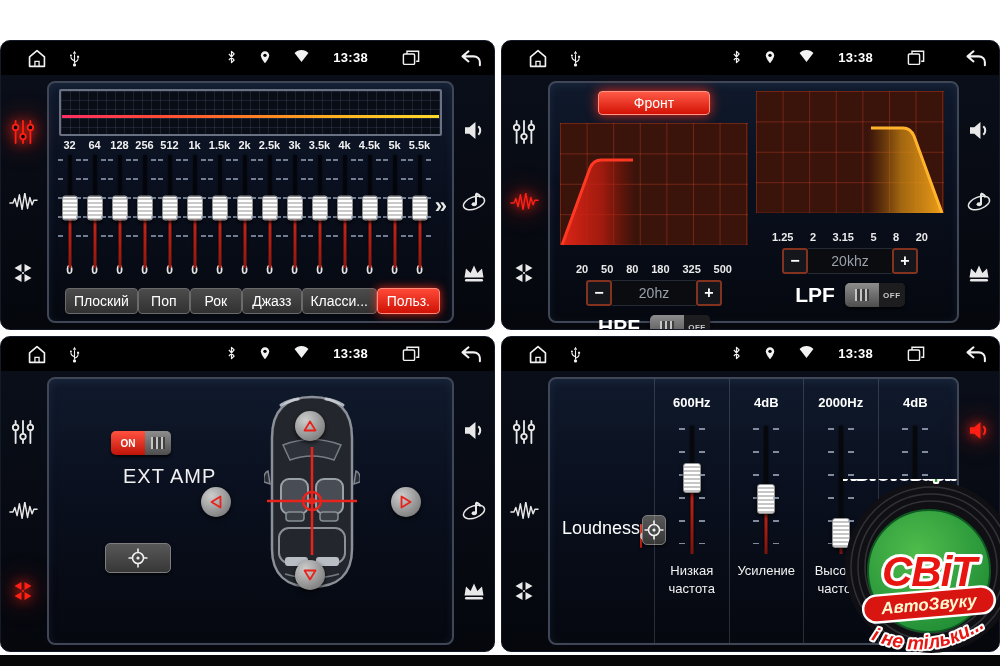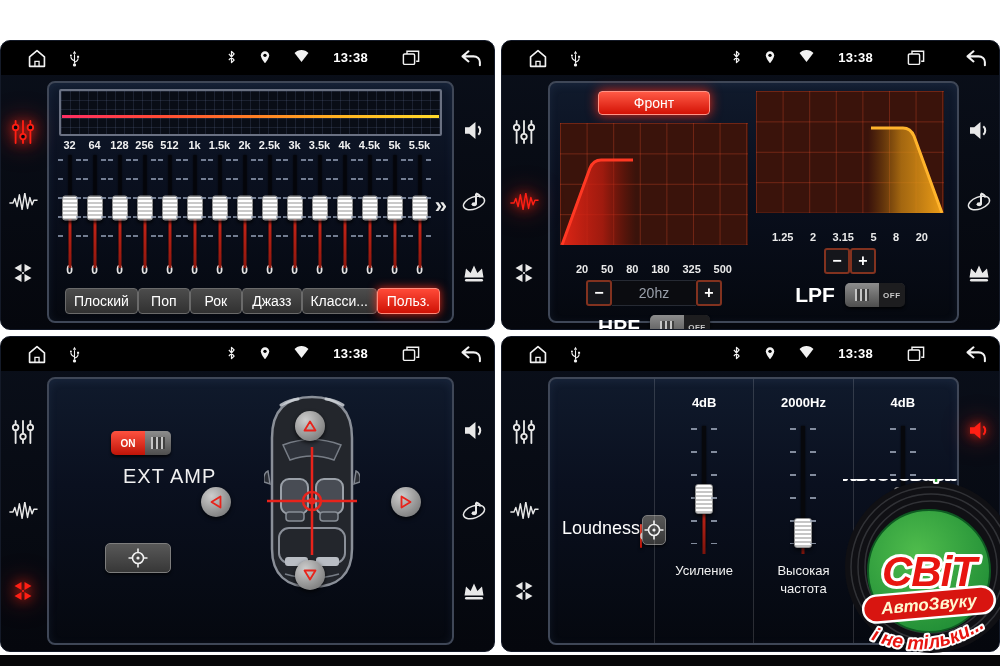--- a/index.html
+++ b/index.html
@@ -499,20 +499,21 @@
       <div class="xo-ticks">
           <span>1.25</span>
           <span>2</span>
           <span>3.15</span>
           <span>5</span>
           <span>8</span>
           <span>20</span>
         </div>
       <div class="stepper">
         <button class="step-btn">−</button>
+        <div class="step-value">20khz</div>
         <button class="step-btn">+</button>
       </div>
       <div class="xo-filter">
         <span class="xo-name">LPF</span>
         <span class="toggle off">
             <span class="tg-grip">
               <span class="grips"></span>
             </span>
             <span class="tg-label">OFF</span>
           </span>
@@ -780,20 +781,32 @@
         </span>
       <button class="target-btn" id="loud-target">
           <svg width="22" height="22" viewBox="0 0 22 22" stroke="currentColor" fill="none" stroke-width="1.6">
             <circle cx="11" cy="11" r="5.5"></circle>
             <path d="M11 1.5 V5 M11 17 V20.5 M1.5 11 H5 M17 11 H20.5"></path>
             <circle cx="11" cy="11" r="1.6" fill="currentColor" stroke="none"></circle>
           </svg>
         </button>
     </div>
     <div class="loud-cols">
+        <div class="loud-col" style="--pos: 43%;">
+        <div class="loud-top">600Hz</div>
+        <div class="loud-slider">
+          <i class="l-track"></i>
+            <i class="l-track-red"></i>
+            <i class="l-handle"></i>
+        </div>
+        <div class="loud-bottom">
+          <div>Низкая</div>
+          <div>частота</div>
+        </div>
+      </div>
         <div class="loud-col" style="--pos: 60%;">
         <div class="loud-top">4dB</div>
         <div class="loud-slider">
           <i class="l-track"></i>
             <i class="l-track-red"></i>
             <i class="l-handle"></i>
         </div>
         <div class="loud-bottom">
           <div>Усиление</div>
           <div></div>

